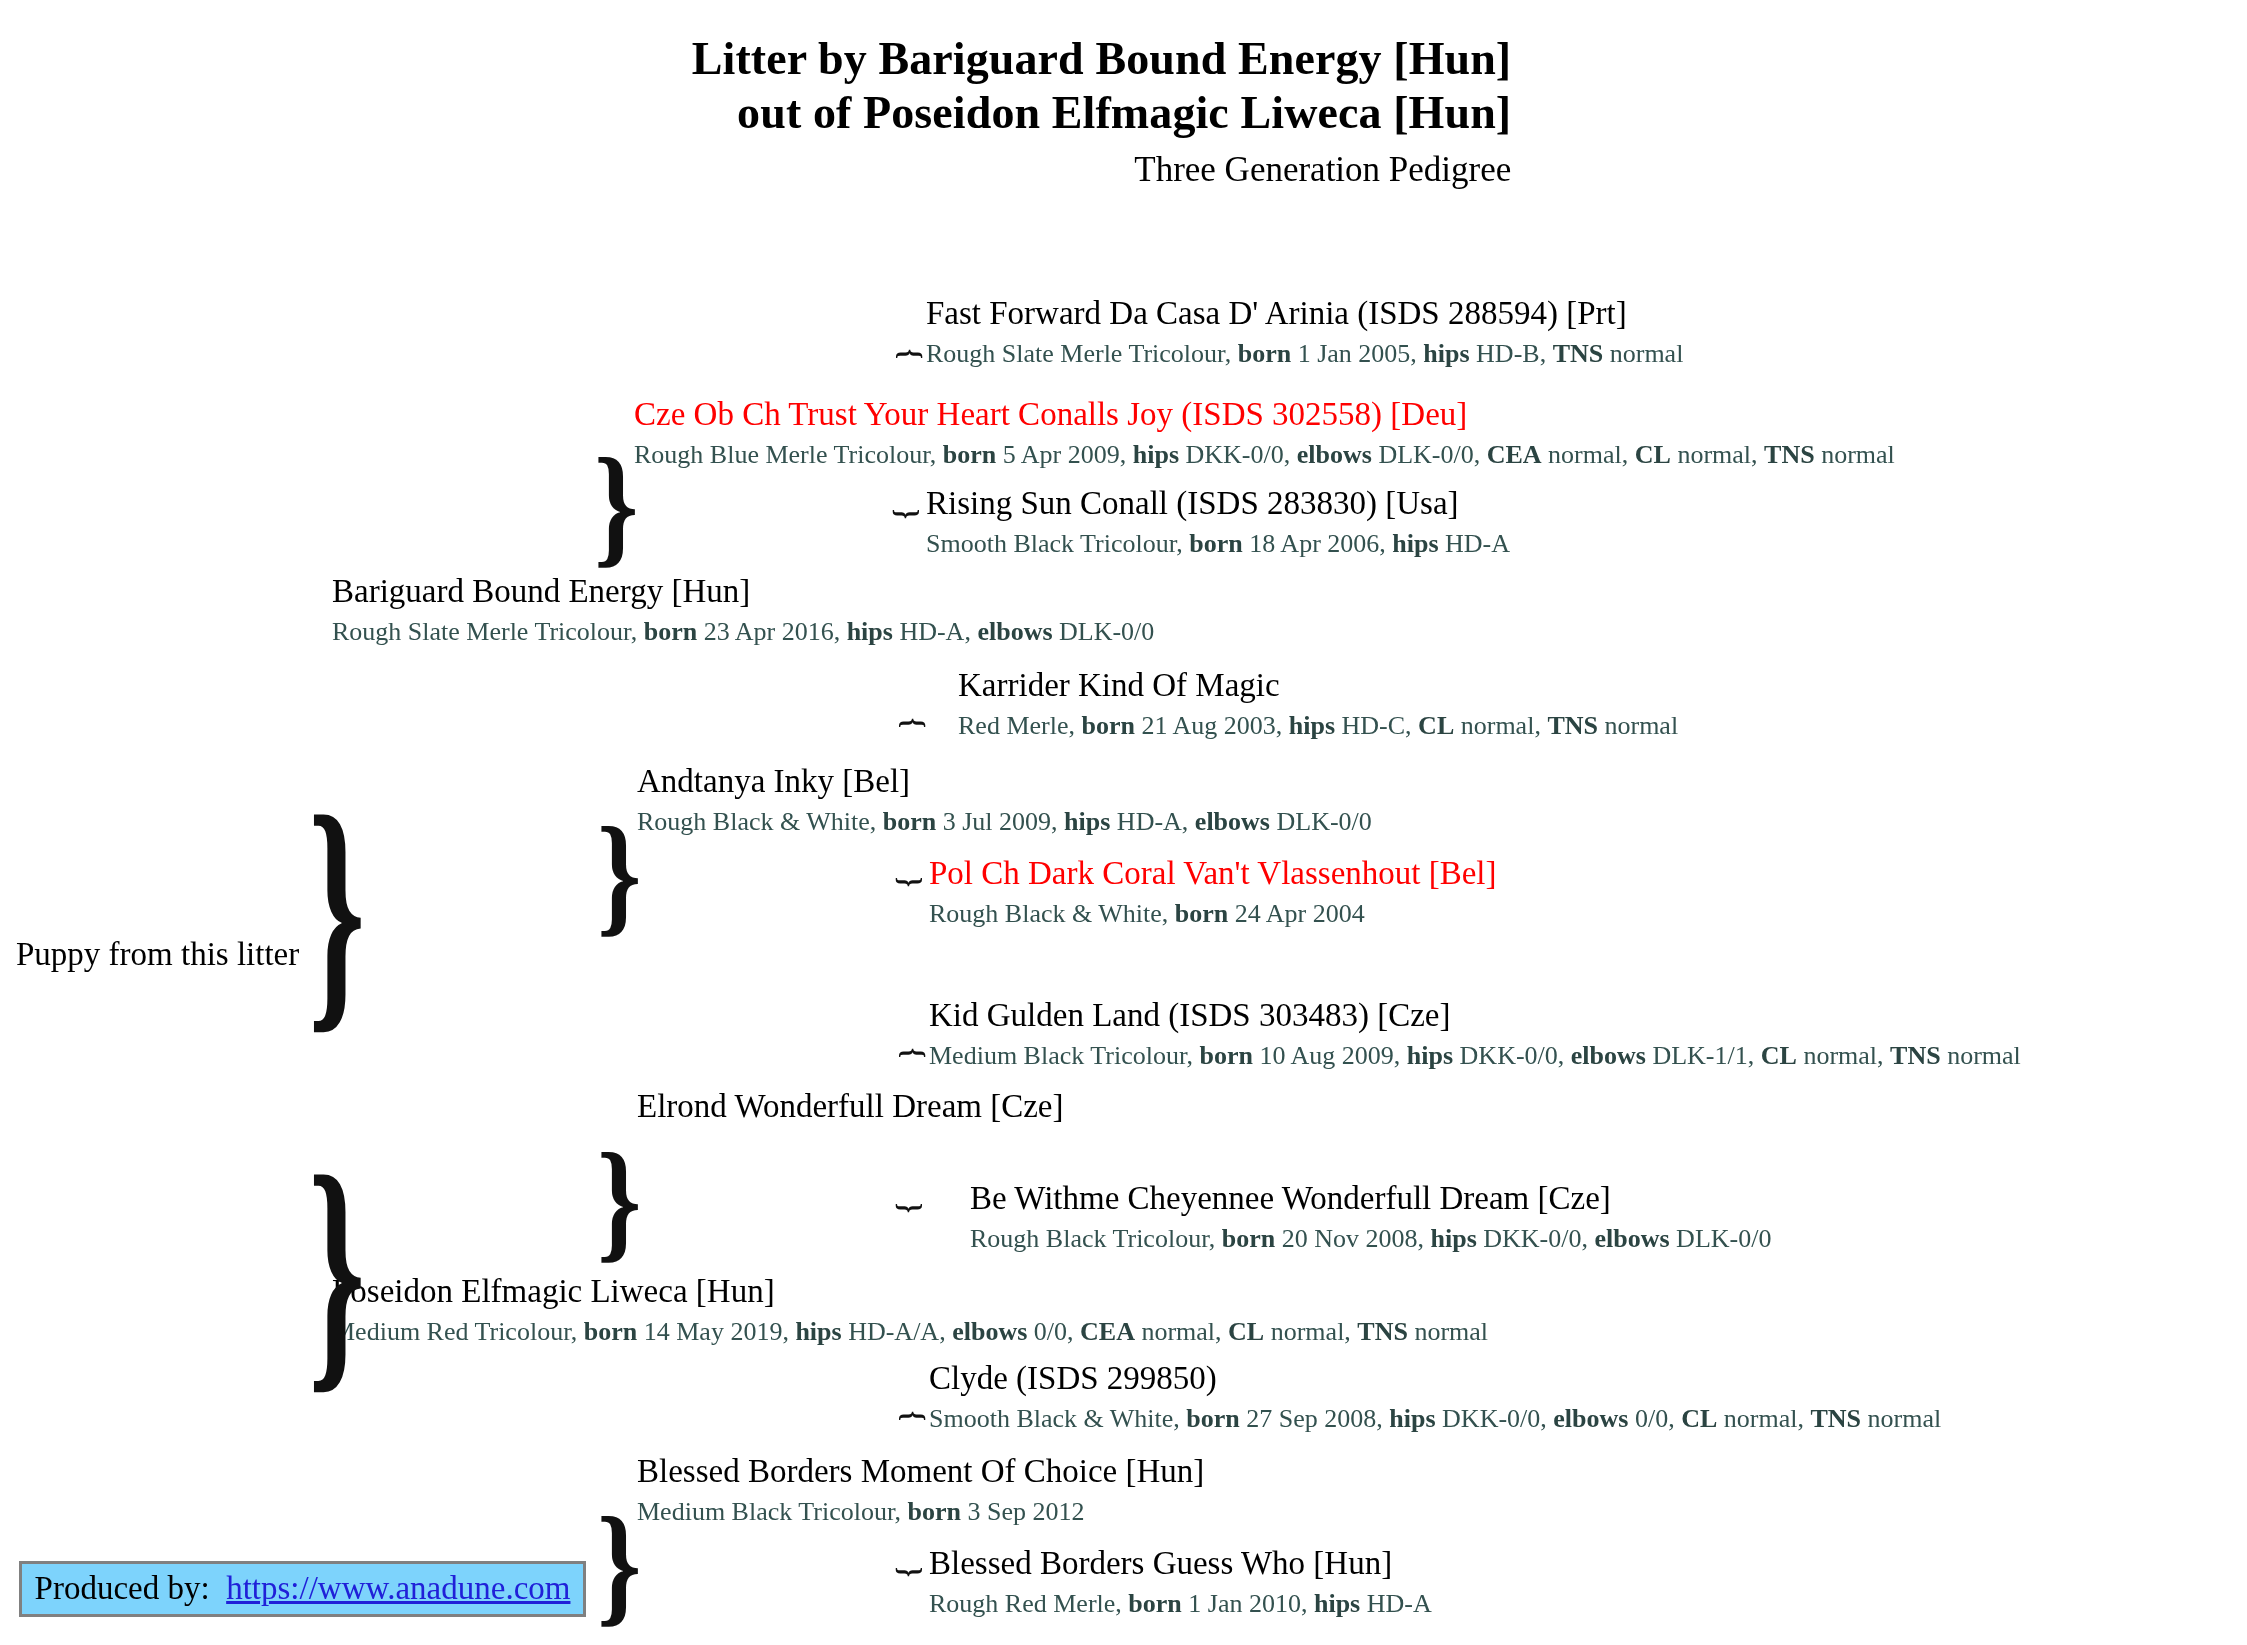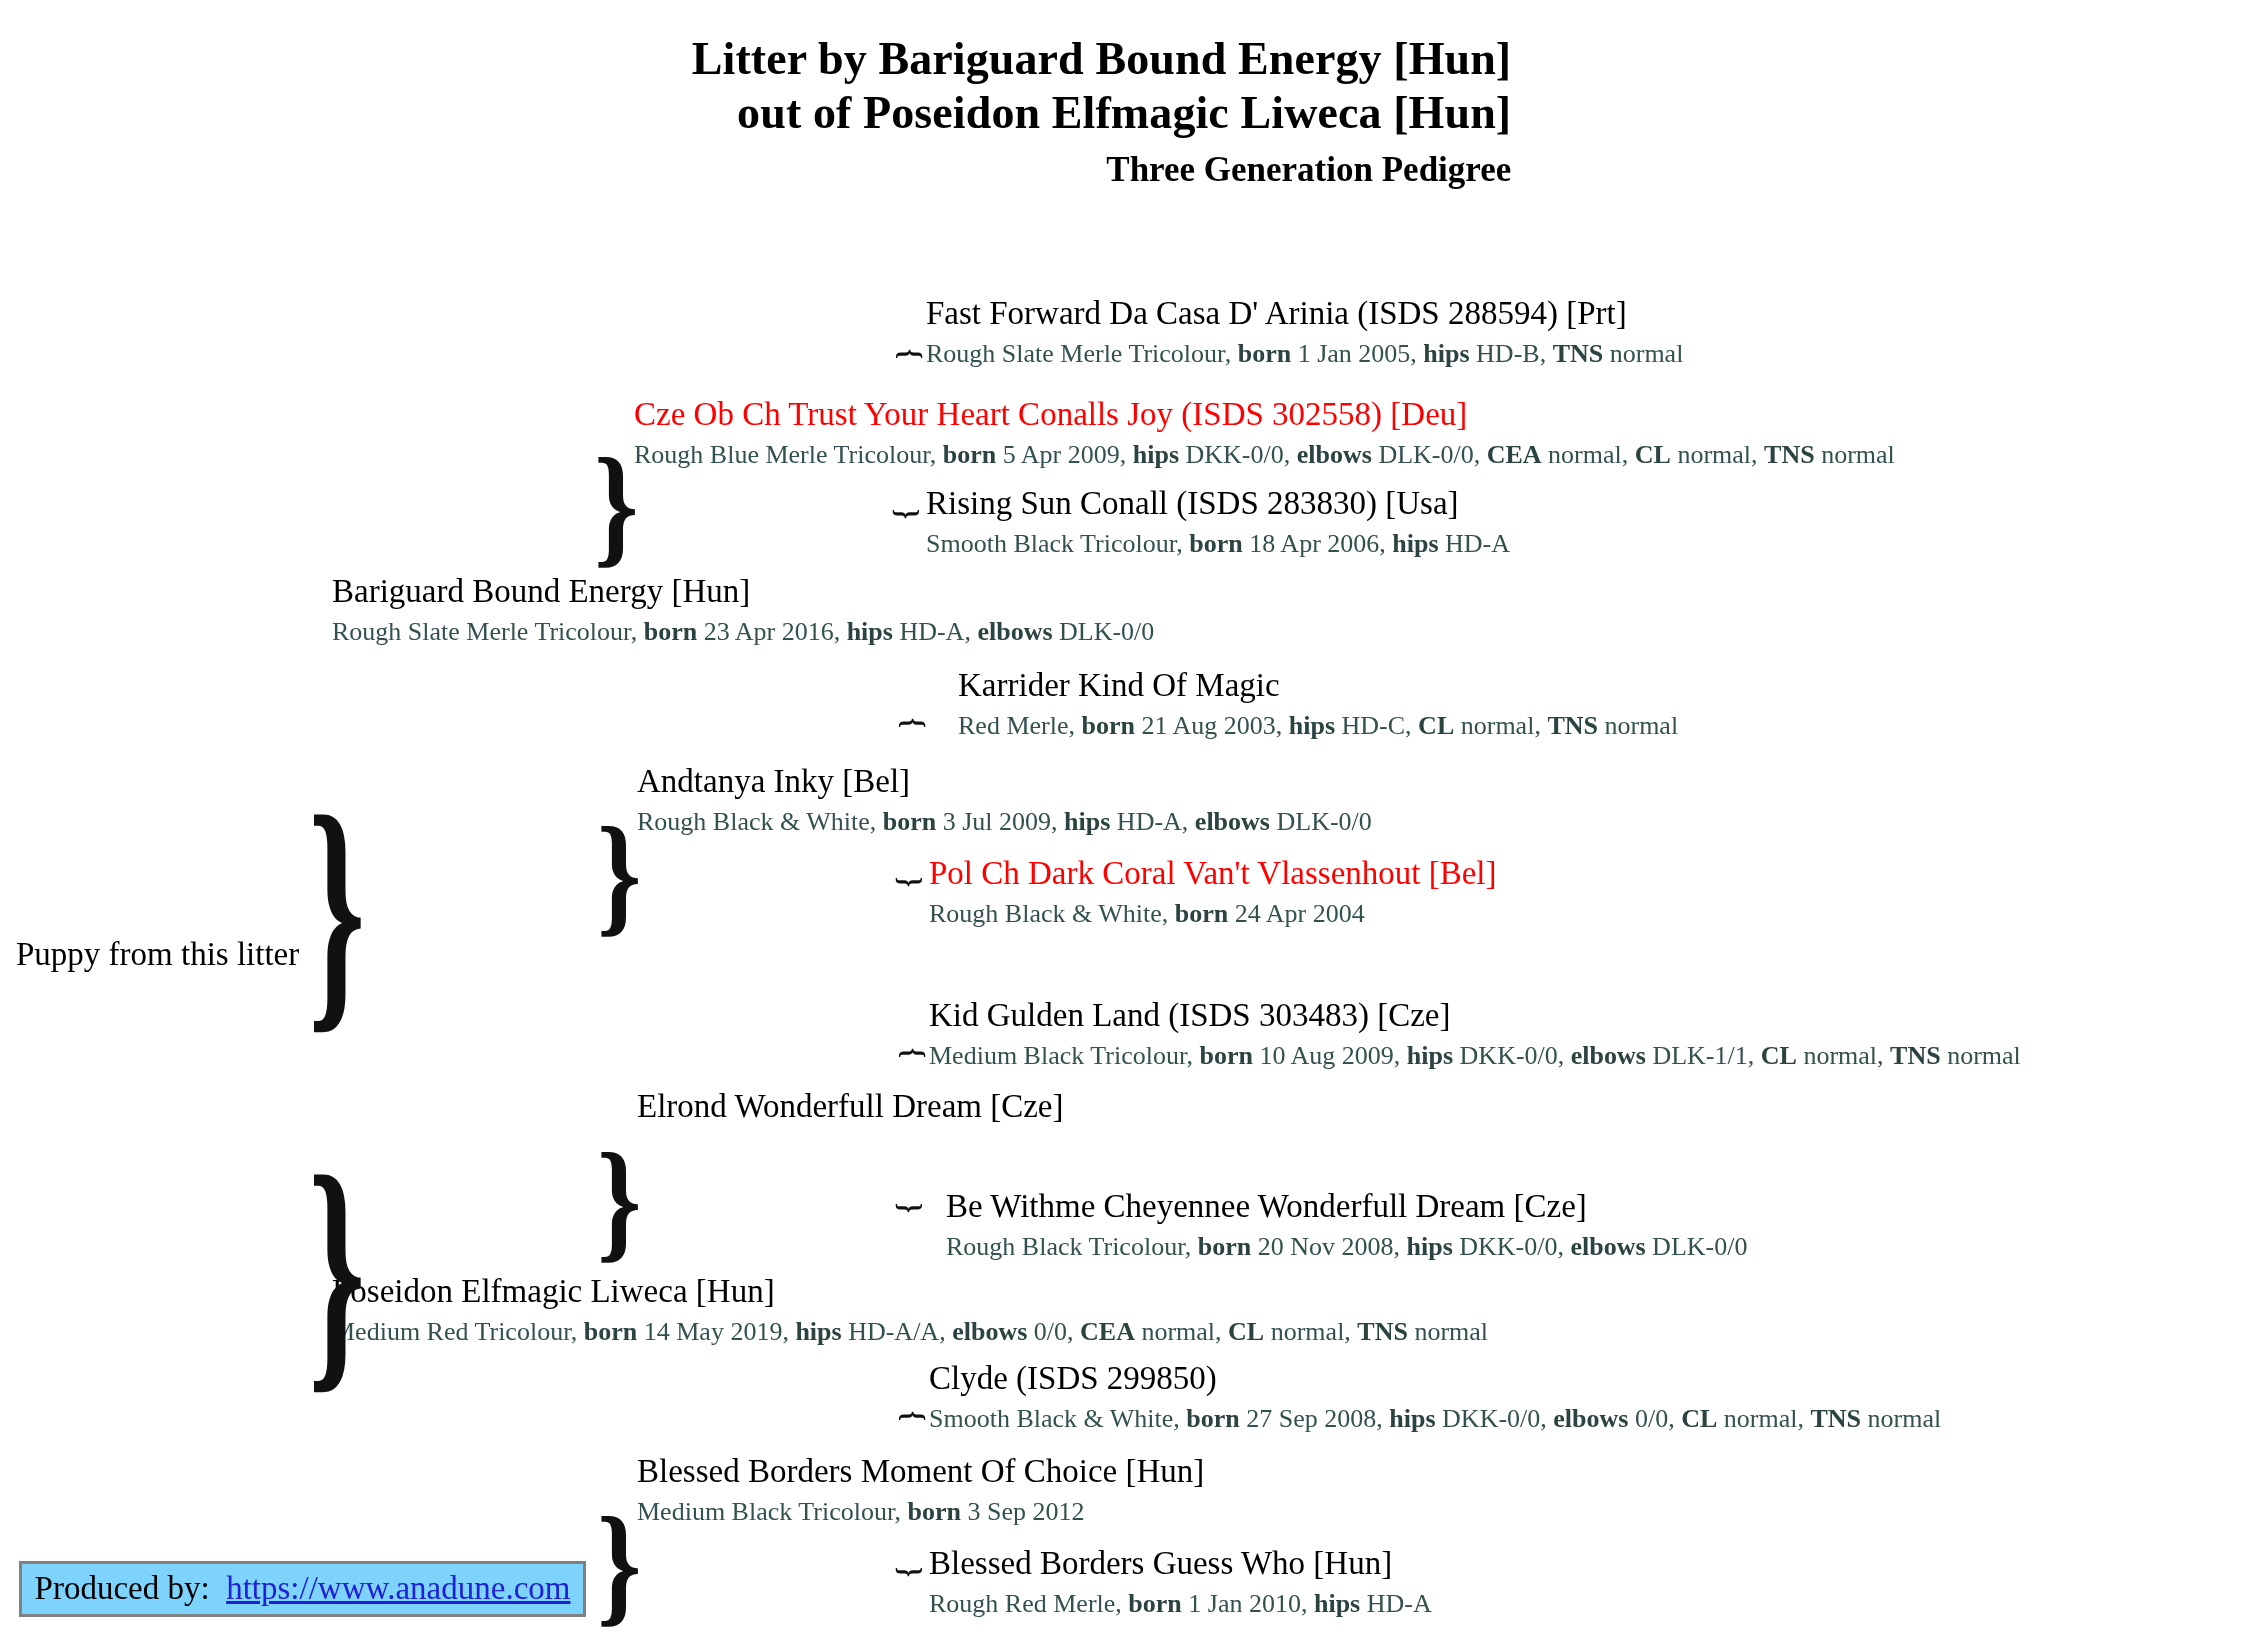--- a/index.html
+++ b/index.html
@@ -28,21 +28,21 @@
   #title-block .tline1,
   #title-block .tline2 {
     font-size: 46px;
     font-weight: bold;
     line-height: 1.18;
     letter-spacing: 0.1px;
     white-space: nowrap;
   }
   #title-block .tline3 {
     font-size: 35px;
-    font-weight: bold;
+    font-weight: normal;
     line-height: 1.3;
     margin-top: 6.1px;
     white-space: nowrap;
   }
 
   
   .node {
     position: absolute;
     white-space: nowrap;
   }
@@ -165,21 +165,21 @@
 <div class="node" style="left:929px; top:999px;">
   <span class="nm">Kid Gulden Land (ISDS 303483) [Cze]</span>
   <span class="det"><span>Medium Black Tricolour, </span><b>born</b><span> 10 Aug 2009, </span><b>hips</b><span> DKK-0/0, </span><b>elbows</b><span> DLK-1/1, </span><b>CL</b><span> normal, </span><b>TNS</b><span> normal</span></span>
 </div>
 <span class="tick up" style="left:905px; top:1038px;">}</span>
 
 <div class="node" style="left:637px; top:1090px;">
   <span class="nm">Elrond Wonderfull Dream [Cze]</span>
 </div>
 
-<div class="node" style="left:946px; top:1182px;margin-top:8px;">
+<div class="node" style="left:970px; top:1182px;">
   <span class="nm">Be Withme Cheyennee Wonderfull Dream [Cze]</span>
   <span class="det"><span>Rough Black Tricolour, </span><b>born</b><span> 20 Nov 2008, </span><b>hips</b><span> DKK-0/0, </span><b>elbows</b><span> DLK-0/0</span></span>
 </div>
 <span class="tick down" style="left:905px; top:1193px;">}</span>
 
 <span class="brace" style="left:593px; top:1134px; font-size:133px; transform:scaleX(0.85);">}</span>
 
 <div class="node" style="left:332px; top:1275px;">
   <span class="nm">Poseidon Elfmagic Liweca [Hun]</span>
   <span class="det"><span>Medium Red Tricolour, </span><b>born</b><span> 14 May 2019, </span><b>hips</b><span> HD-A/A, </span><b>elbows</b><span> 0/0, </span><b>CEA</b><span> normal, </span><b>CL</b><span> normal, </span><b>TNS</b><span> normal</span></span>

